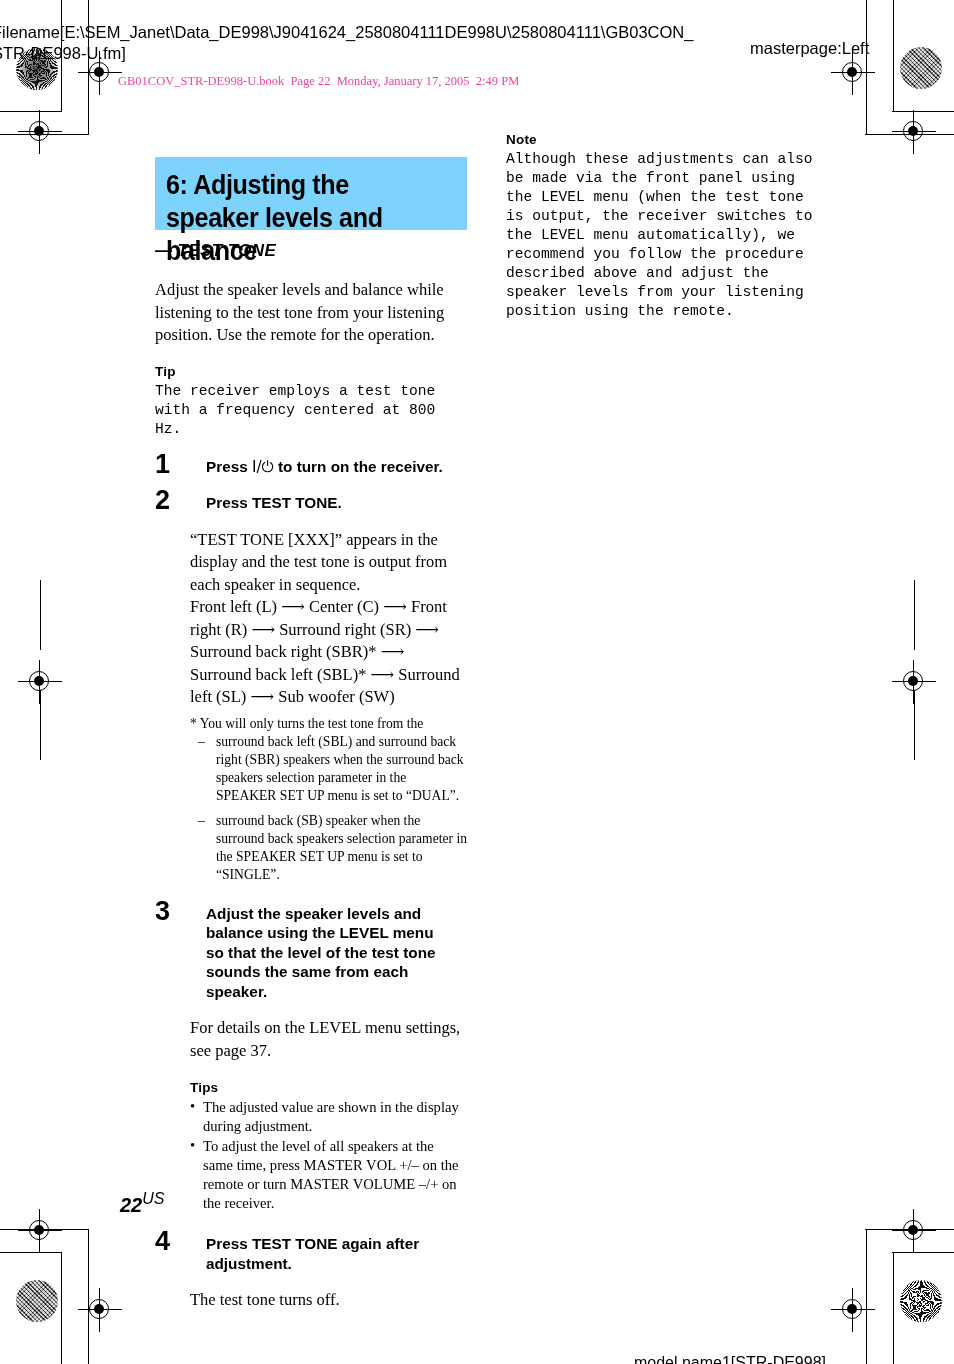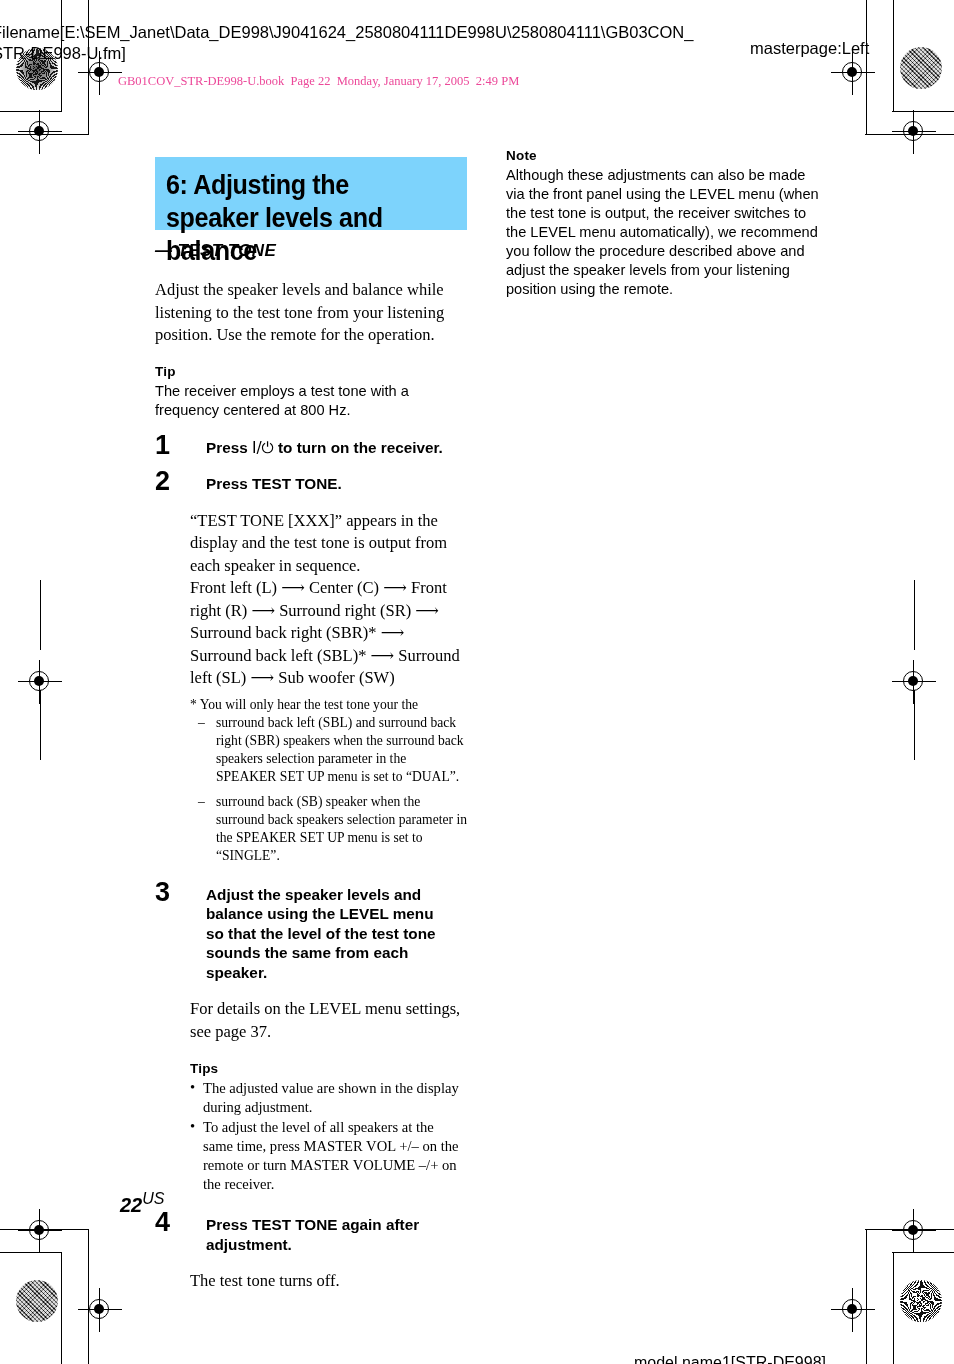--- a/index.html
+++ b/index.html
@@ -107,21 +107,21 @@
   
   .col-left {
     position: absolute;
     left: 155px;
     top: 157px;
     width: 312px;
   }
   .col-right {
     position: absolute;
     left: 506px;
-    top: 148px;
+    top: 132px;
     width: 320px;
   }
 
   .chapter-box {
     background: #7dd3fc;
     padding: 12px 12px 14px 11px;
     box-sizing: border-box;
   }
   .chapter-title {
     font-family: "Liberation Sans", "DejaVu Sans", sans-serif;
@@ -150,21 +150,21 @@
   }
 
   .lead-head {
     font-family: "Liberation Sans", "DejaVu Sans", sans-serif;
     font-weight: bold;
     font-size: 13.5px;
     letter-spacing: 0.2px;
     margin: 17px 0 3px 0;
   }
   .small-body {
-    font-family: Liberation Sans, sans-serif;
+    font-family: Liberation Mono, monospace;
     font-size: 14.6px;
     line-height: 19px;
     margin: 0;
   }
 
   
   .step {
     position: relative;
     padding-left: 35px;
     margin-top: 14px;
@@ -359,21 +359,21 @@
       <div class="num">1</div>
       <p class="step-title"><span>Press </span><span class="pwr">I/⏻</span><span> to turn on the receiver.</span></p>
     </div>
 
     <div class="step" style="margin-top:5px;">
       <div class="num">2</div>
       <p class="step-title">Press TEST TONE.</p>
       <p class="step-body">“TEST TONE [XXX]” appears in the display and the test tone is output from each speaker in sequence.</p>
       <p class="step-body" style="margin-top:0;">Front left (L) ⟶ Center (C) ⟶ Front right (R) ⟶ Surround right (SR) ⟶ Surround back right (SBR)* ⟶ Surround back left (SBL)* ⟶ Surround left (SL) ⟶ Sub woofer (SW)</p>
 
-      <p class="foot-note">* You will only hear the test tone your the</p>
+      <p class="foot-note">* You will only turns the test tone from the</p>
       <div class="foot-note dash-item">
         <span class="dash">–</span>
         <span>surround back left (SBL) and surround back right (SBR) speakers when the surround back speakers selection parameter in the SPEAKER SET UP menu is set to “DUAL”.</span>
       </div>
       <div class="foot-note dash-item" style="margin-top:8px;">
         <span class="dash">–</span>
         <span>surround back (SB) speaker when the surround back speakers selection parameter in the SPEAKER SET UP menu is set to “SINGLE”.</span>
       </div>
     </div>
 

